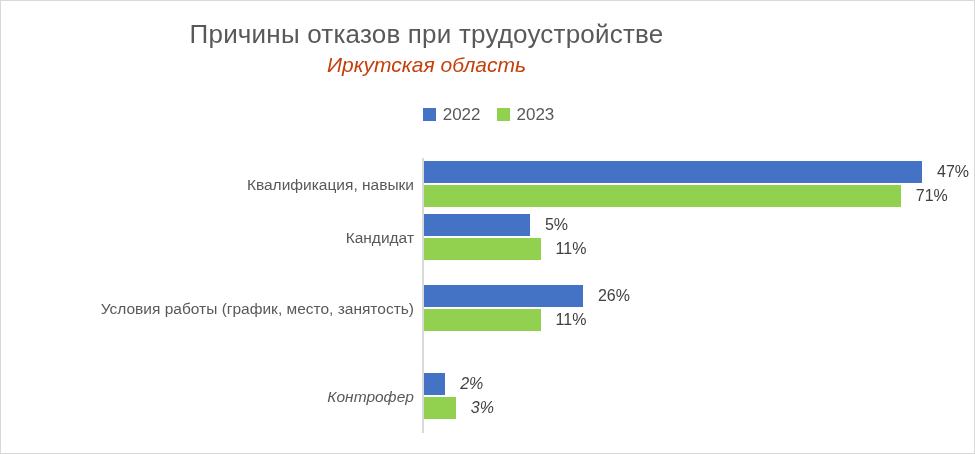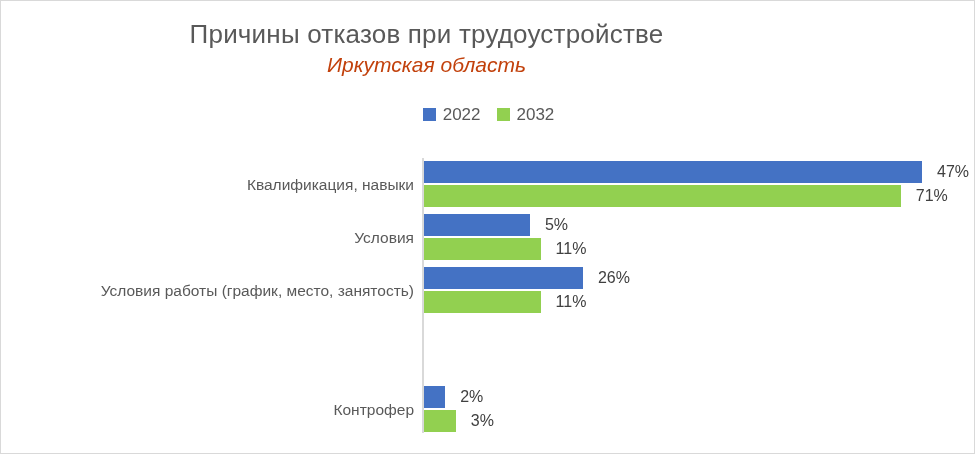--- a/index.html
+++ b/index.html
@@ -144,21 +144,21 @@
     <div class="chart-subtitle">Иркутская область</div>
   </div>
 
   <div class="legend">
     <div class="legend-entry">
       <span class="legend-swatch" style="background: rgb(68, 114, 196);"></span>
       <span class="legend-label">2022</span>
     </div>
     <div class="legend-entry">
       <span class="legend-swatch" style="background: rgb(146, 208, 80);"></span>
-      <span class="legend-label">2032</span>
+      <span class="legend-label">2023</span>
     </div>
   </div>
 
   <div class="plot">
     <div class="axis-line"></div>
 
     <div class="cat-group" style="top:5px;">
       <div class="cat-label">Квалификация, навыки</div>
       <div class="bars">
         <div class="bar-row y2022">
@@ -166,49 +166,49 @@
           <span class="bar-value">47%</span>
         </div>
         <div class="bar-row y2023">
           <span class="bar" style="width: 476.809px; background: rgb(146, 208, 80);"></span>
           <span class="bar-value">71%</span>
         </div>
       </div>
     </div>
 
     <div class="cat-group" style="top:58px;">
-      <div class="cat-label">Условия</div>
+      <div class="cat-label">Кандидат</div>
       <div class="bars">
         <div class="bar-row y2022">
           <span class="bar" style="width: 105.957px; background: rgb(68, 114, 196);"></span>
           <span class="bar-value">5%</span>
         </div>
         <div class="bar-row y2023">
           <span class="bar" style="width: 116.553px; background: rgb(146, 208, 80);"></span>
           <span class="bar-value">11%</span>
         </div>
       </div>
     </div>
 
-    <div class="cat-group" style="top:111px;text-decoration:underline;">
+    <div class="cat-group" style="top:129px;text-decoration:underline;">
       <div class="cat-label">Условия работы (график, место, занятость)</div>
       <div class="bars">
         <div class="bar-row y2022">
           <span class="bar" style="width: 158.936px; background: rgb(68, 114, 196);"></span>
           <span class="bar-value">26%</span>
         </div>
         <div class="bar-row y2023">
           <span class="bar" style="width: 116.553px; background: rgb(146, 208, 80);"></span>
           <span class="bar-value">11%</span>
         </div>
       </div>
     </div>
 
 
-    <div class="cat-group" style="top:230px;">
+    <div class="cat-group" style="top:217px;font-style:italic;">
       <div class="cat-label">Контрофер</div>
       <div class="bars">
         <div class="bar-row y2022">
           <span class="bar" style="width: 21.1915px; background: rgb(68, 114, 196);"></span>
           <span class="bar-value">2%</span>
         </div>
         <div class="bar-row y2023">
           <span class="bar" style="width: 31.7872px; background: rgb(146, 208, 80);"></span>
           <span class="bar-value">3%</span>
         </div>

